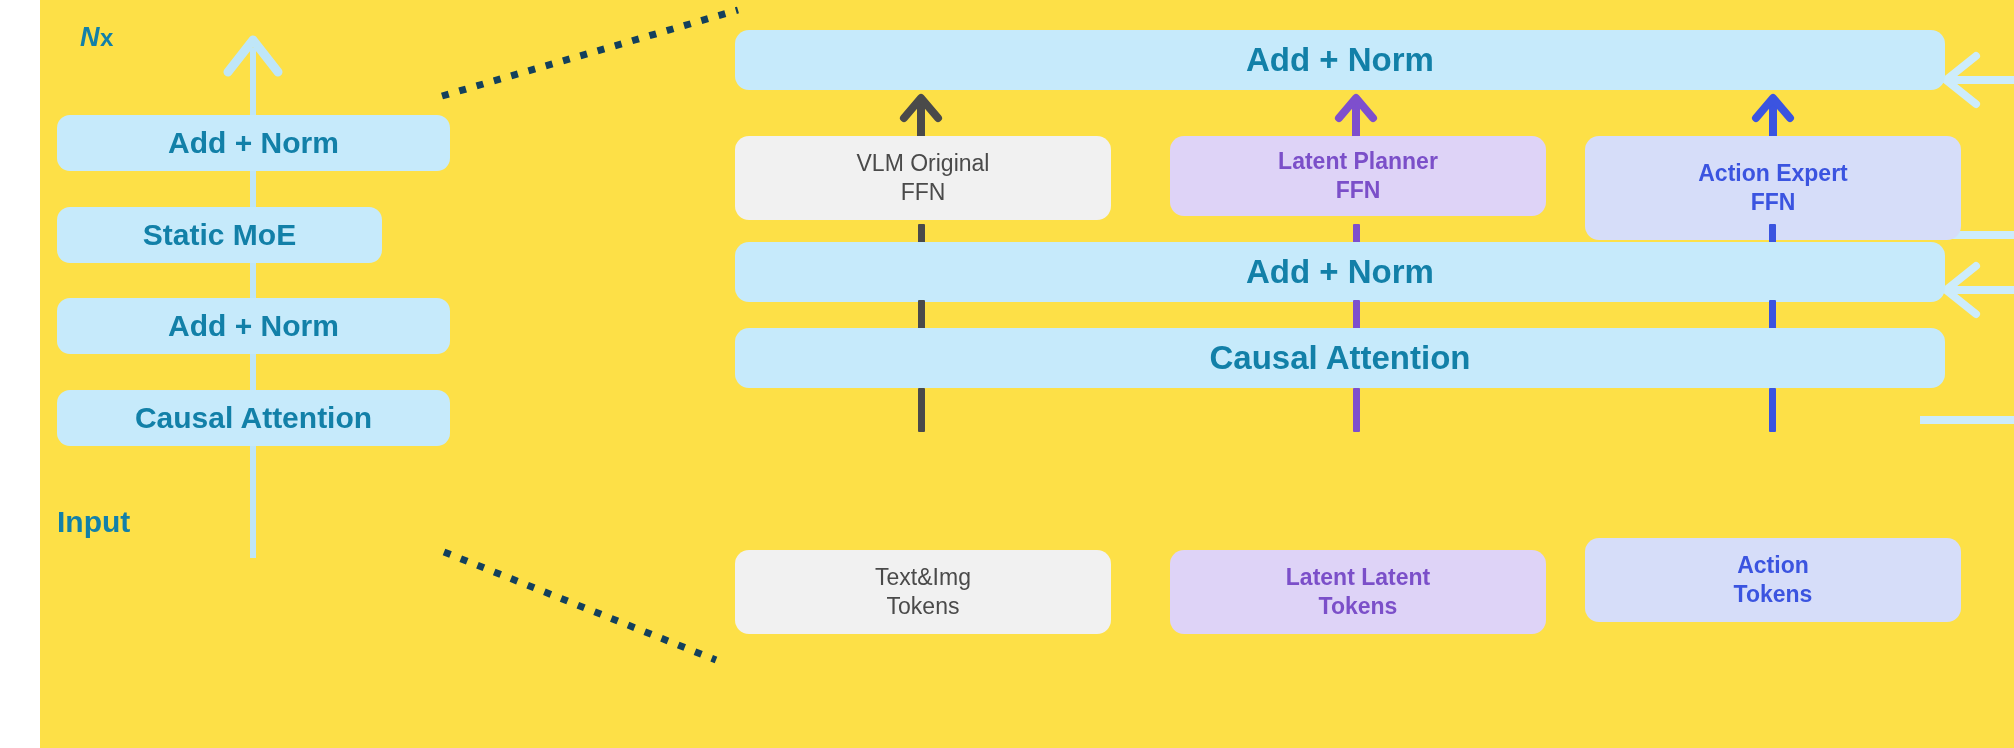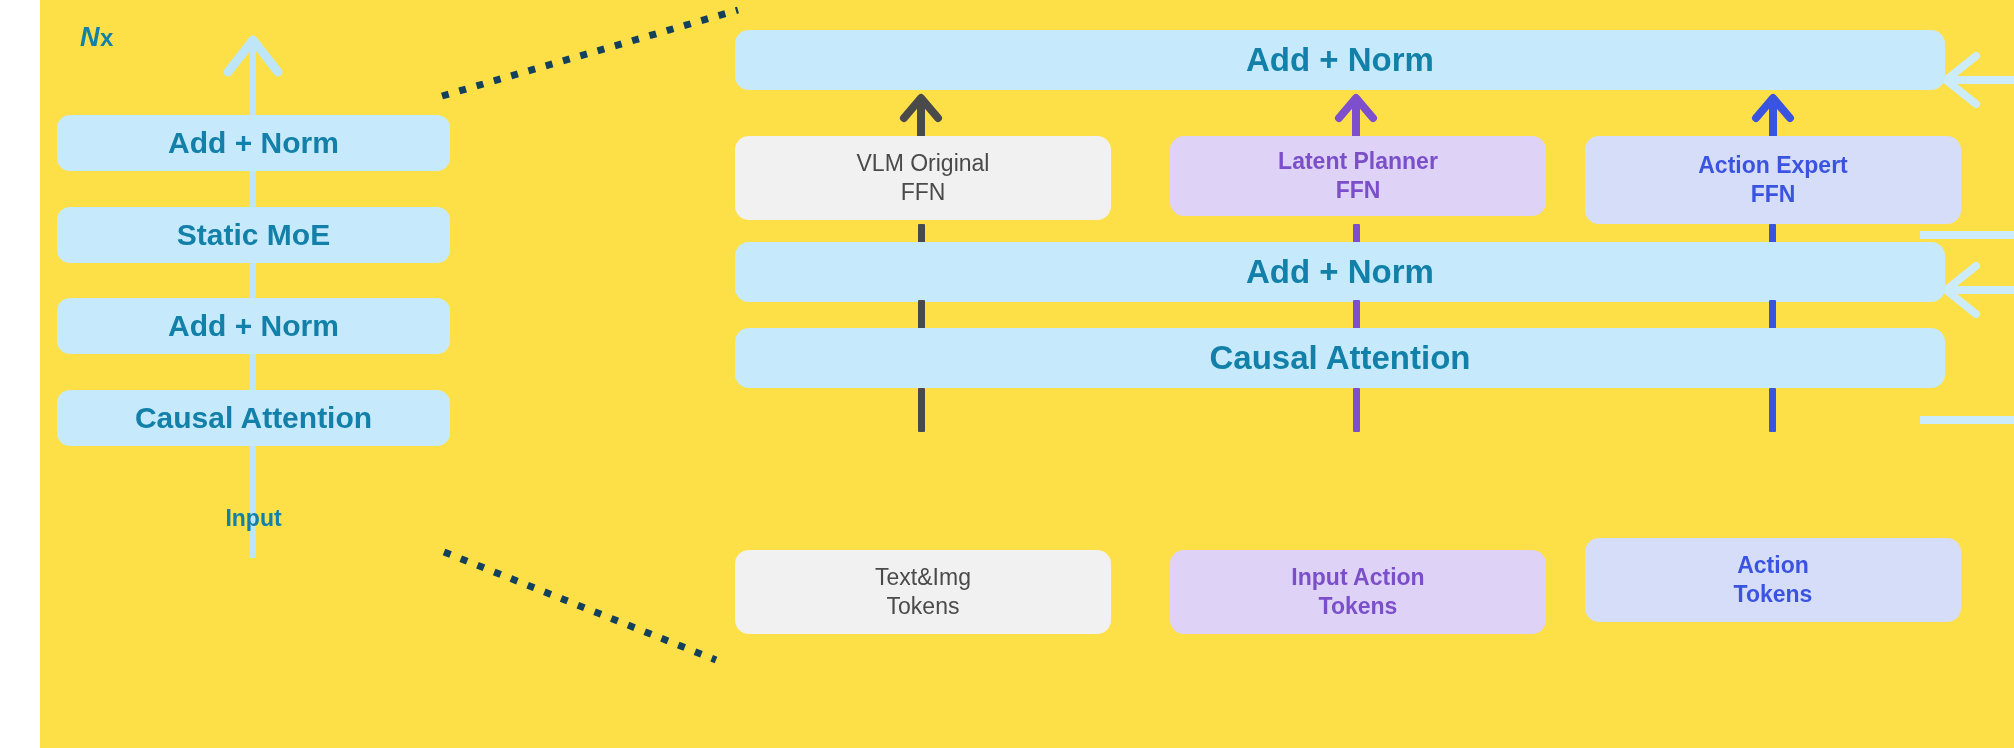--- a/index.html
+++ b/index.html
@@ -47,23 +47,22 @@
     font-style: italic;
     letter-spacing: .5px;
   }
   .nx-label .nx-x {
     font-style: normal;
     font-size: 24px;
   }
   .input-label {
     position: absolute;
     color: #1280a8;
-    font-size: 23px;
-    font-weight: bold;
-    text-align: center;
+    font-size: 30px;
+    font-weight: bold;
   }
   
   .spine {
     position: absolute;
     background: #bfe6f8;
     width: 6px;
   }
   .spine-arrow {
     position: absolute;
   }
@@ -134,21 +133,21 @@
   <svg class="spine-arrow" style="left:178px; top:28px;" width="70" height="60" viewBox="0 0 70 60">
     <polyline points="10,44 35,12 60,44" fill="none" stroke="#bfe6f8" stroke-width="9" stroke-linecap="round" stroke-linejoin="round"></polyline>
   </svg>
 
   <div class="nx-label" style="left:40px; top:22px;">
     <span>N</span><span class="nx-x">x</span>
   </div>
 
   <div class="box lblue left-box" style="left:17px; top:115px; width:393px; height:56px;">Add + Norm</div>
 
-  <div class="box lblue left-box" style="left:17px; top:207px; width:393px; height:56px;">Static MoE</div>
+  <div class="box lblue left-box" style="left:17px; top:207px; width:325px; height:56px;">Static MoE</div>
 
   <div class="box lblue left-box" style="left:17px; top:298px; width:393px; height:56px;">Add + Norm</div>
 
   <div class="box lblue left-box" style="left:17px; top:390px; width:393px; height:56px;">Causal Attention</div>
 
   <div class="input-label" style="left:17px; top:505px; width:393px;">Input</div>
 
   <svg class="dotted" style="left:390px; top:0px;" width="320" height="110" viewBox="0 0 320 110">
     <line x1="12" y1="96" x2="308" y2="10" stroke="#13405c" stroke-width="7" stroke-linecap="butt" stroke-dasharray="7 11"></line>
   </svg>
@@ -187,21 +186,21 @@
   <div class="ebox gray" style="left:695px; top:136px; width:376px; height:84px;">
     <span>VLM Original</span>
     <span class="l2">FFN</span>
   </div>
 
   <div class="ebox purple" style="left:1130px; top:136px; width:376px; height:80px;">
     <span>Latent Planner</span>
     <span class="l2">FFN</span>
   </div>
 
-  <div class="ebox indigo" style="left:1545px; top:136px; width:376px; height:88px;">
+  <div class="ebox indigo" style="left:1545px; top:136px; width:376px; height:104px;">
     <span>Action Expert</span>
     <span class="l2">FFN</span>
   </div>
 
   <div class="stub stub-gray" style="left:878px;  top:224px; height:72px;"></div>
   <div class="stub stub-purple" style="left:1313px; top:224px; height:72px;"></div>
   <div class="stub stub-indigo" style="left:1729px; top:224px; height:72px;"></div>
 
   <div class="bar" style="left:695px; top:242px; width:1210px; height:60px;">Add + Norm</div>
 
@@ -214,21 +213,21 @@
   <div class="stub stub-gray" style="left:878px;  top:388px; height:44px;"></div>
   <div class="stub stub-purple" style="left:1313px; top:388px; height:44px;"></div>
   <div class="stub stub-indigo" style="left:1729px; top:388px; height:44px;"></div>
 
   <div class="ebox gray" style="left:695px; top:550px; width:376px; height:84px;">
     <span>Text&amp;Img</span>
     <span class="l2">Tokens</span>
   </div>
 
   <div class="ebox purple" style="left:1130px; top:550px; width:376px; height:84px;">
-    <span>Input Action</span>
+    <span>Latent Latent</span>
     <span class="l2">Tokens</span>
   </div>
 
   <div class="ebox indigo" style="left:1545px; top:538px; width:376px; height:84px;">
     <span>Action</span>
     <span class="l2">Tokens</span>
   </div>
 
 
 </div>

